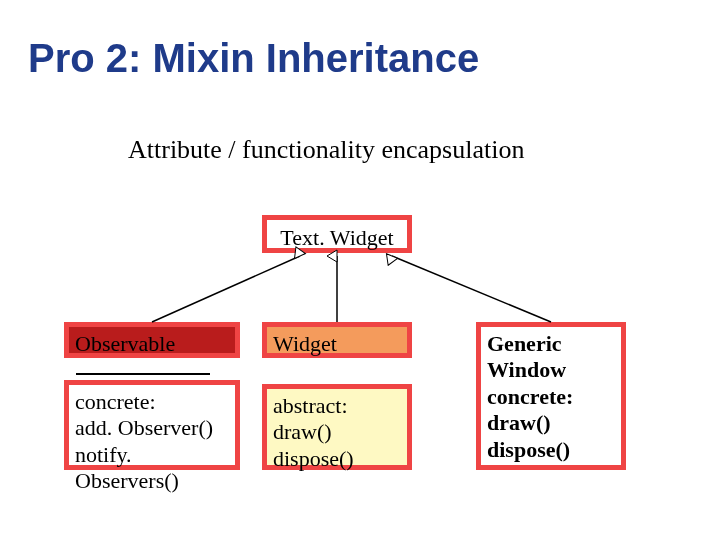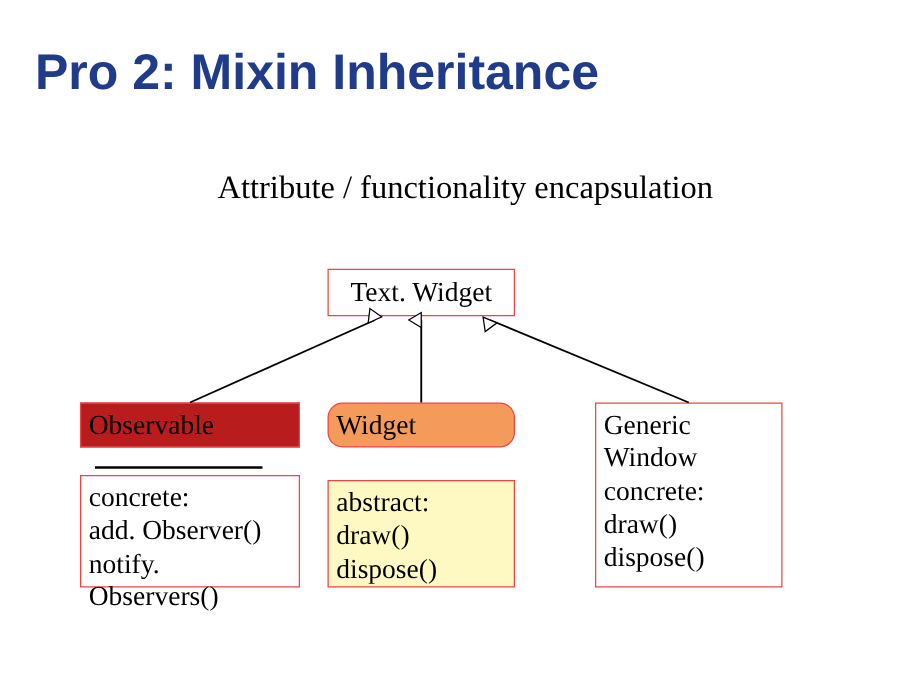--- a/index.html
+++ b/index.html
@@ -19,25 +19,24 @@
     font-size: 40px;
     font-weight: bold;
     color: #1f3b8a;
   }
   .subtitle {
     position: absolute;
     top: 135px;
     left: 128px;
     font-size: 26px;
     color: #000;
-    margin-left: 46px;
   }
   .box {
     position: absolute;
-    border: 1px solid #ef4444;
+    border: 5px solid #ef4444;
     font-size: 22px;
     color: #000;
     line-height: 1.2;
   }
   
   .textwidget {
     top: 215px;
     left: 262px;
     width: 150px;
     height: 38px;
@@ -70,38 +69,38 @@
     border-top: 2px solid #000;
   }
   
   .widget {
     top: 322px;
     left: 262px;
     width: 150px;
     height: 36px;
     background: #f49b5c;
     padding: 4px 6px;
-    border-radius: 12px;
   }
   .widget-methods {
     top: 384px;
     left: 262px;
     width: 150px;
     height: 86px;
     background: #fef9c3;
     padding: 4px 6px;
   }
   
   .generic {
     top: 322px;
     left: 476px;
     width: 150px;
     height: 148px;
     background: #ffffff;
     padding: 4px 6px;
+    font-weight: bold;
   }
   svg.arrows {
     position: absolute;
     top: 0; left: 0;
     width: 720px; height: 540px;
     pointer-events: none;
   }
 </style>
 </head>
 <body>

